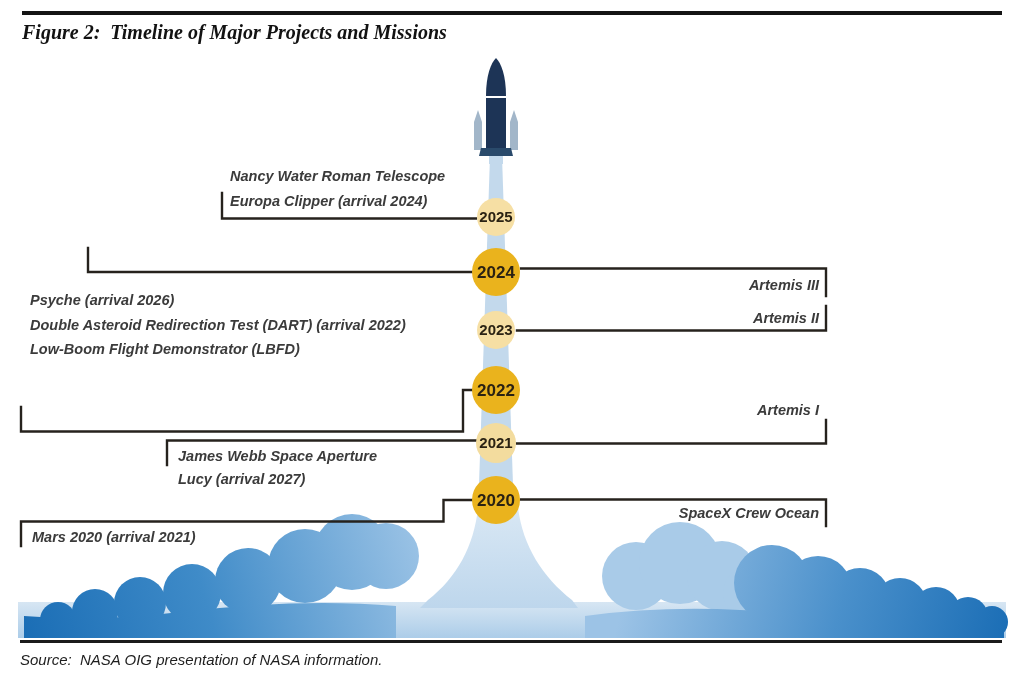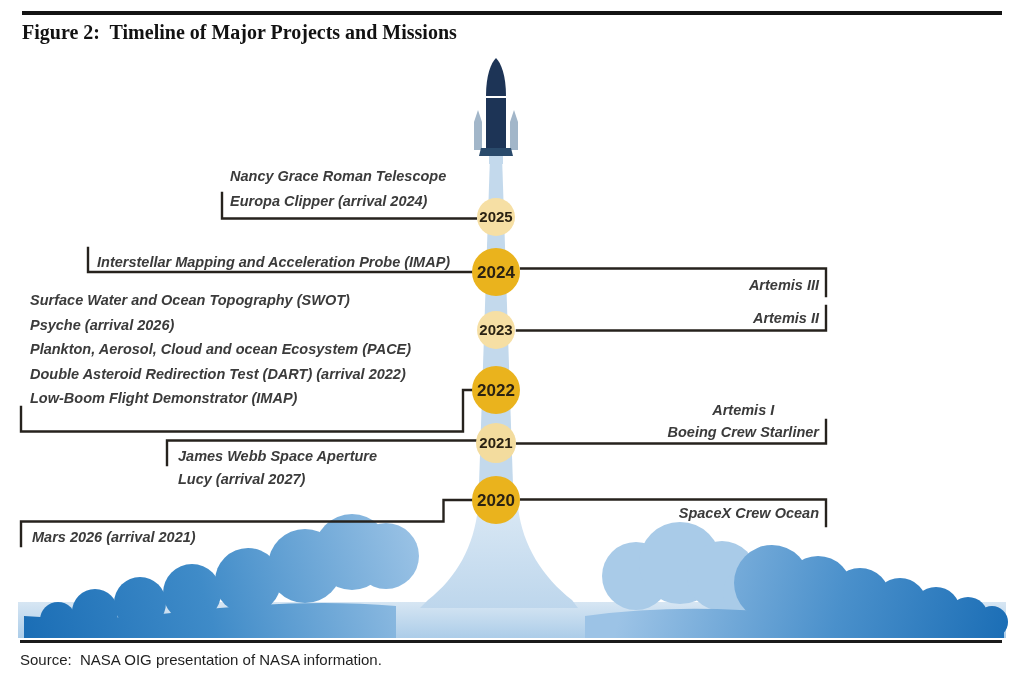--- a/index.html
+++ b/index.html
@@ -1,24 +1,24 @@
 <!DOCTYPE html>
 <html><head>
 <meta charset="utf-8">
 <style>
   html,body{margin:0;padding:0;background:#ffffff;}
   #stage{position:relative;width:1024px;height:683px;background:#fff;overflow:hidden;
          font-family:"Liberation Sans",sans-serif;}
   .rule-top{position:absolute;left:22px;top:11px;width:980px;height:4px;background:#141414;}
   .fig-title{position:absolute;left:22px;top:19px;font-family:"Liberation Serif",serif;
-             font-weight:bold;font-size:20px;line-height:26px;color:#121212;white-space:pre;}
+             font-weight:bold;font-size:20px;line-height:26px;color:#121212;white-space:pre;font-style:italic;}
   .rule-bottom{position:absolute;left:20px;top:640px;width:982px;height:3px;background:#1b1b1b;}
-  .source-line{position:absolute;left:20px;top:651px;font-size:15px;color:#1f1f1f;white-space:pre;}
+  .source-line{position:absolute;left:20px;top:651px;font-size:15px;color:#1f1f1f;white-space:pre;font-style:italic;}
   .lbl-group{position:absolute;white-space:nowrap;}
-  .lbl-group.right{text-align:center;}
+  .lbl-group.right{text-align:left;}
   .mlabel{font-style:italic;font-weight:bold;font-size:14.5px;line-height:24px;color:#3b3b3b;}
   .lh6 .mlabel{line-height:24.6px;}
   .lh3 .mlabel{line-height:23px;}
   .lh2a .mlabel{line-height:25px;}
   .lh2b .mlabel{line-height:22px;margin-left:10px;}
   svg{position:absolute;left:0;top:0;}
   .yeartxt{font-family:"Liberation Sans",sans-serif;font-weight:bold;fill:#2a2213;}
 </style>
 </head>
 <body>
@@ -118,56 +118,50 @@
       <text class="yeartxt" x="496" y="396" font-size="17" text-anchor="middle">2022</text>
       <text class="yeartxt" x="496" y="448" font-size="15" text-anchor="middle">2021</text>
       <text class="yeartxt" x="496" y="506" font-size="17" text-anchor="middle">2020</text>
     </g>
   </svg>
 
   <div class="rule-top"></div>
   <div class="fig-title">Figure 2:  Timeline of Major Projects and Missions</div>
 
   <div class="lbl-group lh2a" style="left:230px;top:164px">
-    <div class="mlabel">Nancy Grace Roman Telescope</div>
+    <div class="mlabel">Nancy Water Roman Telescope</div>
     <div class="mlabel">Europa Clipper (arrival 2024)</div>
   </div>
 
-  <div class="lbl-group" style="left:97px;top:250px">
-    <div class="mlabel">Interstellar Mapping and Acceleration Probe (IMAP)</div>
-  </div>
 
   <div class="lbl-group lh6" style="left:30px;top:288px">
-    <div class="mlabel">Surface Water and Ocean Topography (SWOT)</div>
     <div class="mlabel">Psyche (arrival 2026)</div>
-    <div class="mlabel">Plankton, Aerosol, Cloud and ocean Ecosystem (PACE)</div>
     <div class="mlabel">Double Asteroid Redirection Test (DART) (arrival 2022)</div>
-    <div class="mlabel">Low-Boom Flight Demonstrator (IMAP)</div>
+    <div class="mlabel">Low-Boom Flight Demonstrator (LBFD)</div>
   </div>
 
   <div class="lbl-group lh3" style="left:178px;top:445px">
     <div class="mlabel">James Webb Space Aperture</div>
     <div class="mlabel">Lucy (arrival 2027)</div>
   </div>
 
   <div class="lbl-group" style="left:32px;top:525px">
-    <div class="mlabel">Mars 2026 (arrival 2021)</div>
+    <div class="mlabel">Mars 2020 (arrival 2021)</div>
   </div>
 
   <div class="lbl-group right" style="right:205px;top:273px">
     <div class="mlabel">Artemis III</div>
   </div>
 
   <div class="lbl-group right" style="right:205px;top:306px">
     <div class="mlabel">Artemis II</div>
   </div>
 
   <div class="lbl-group right lh2b" style="right:205px;top:399px">
     <div class="mlabel">Artemis I</div>
-    <div class="mlabel">Boeing Crew Starliner</div>
   </div>
 
   <div class="lbl-group right" style="right:205px;top:501px">
     <div class="mlabel">SpaceX Crew Ocean</div>
   </div>
 
   <div class="rule-bottom"></div>
   <div class="source-line">Source:  NASA OIG presentation of NASA information.</div>
 
 </div>

